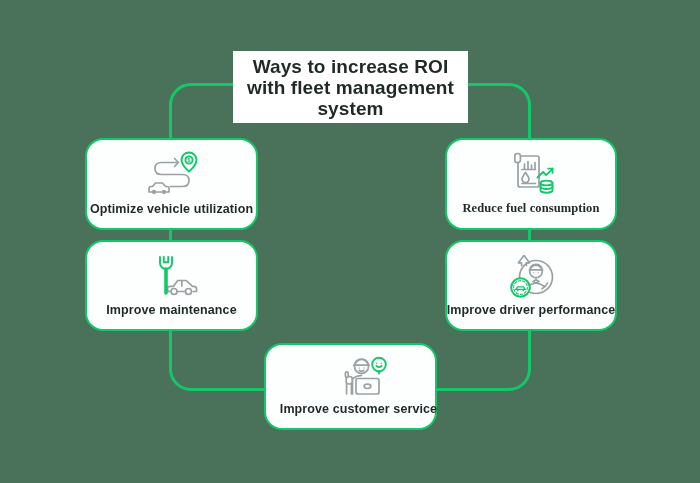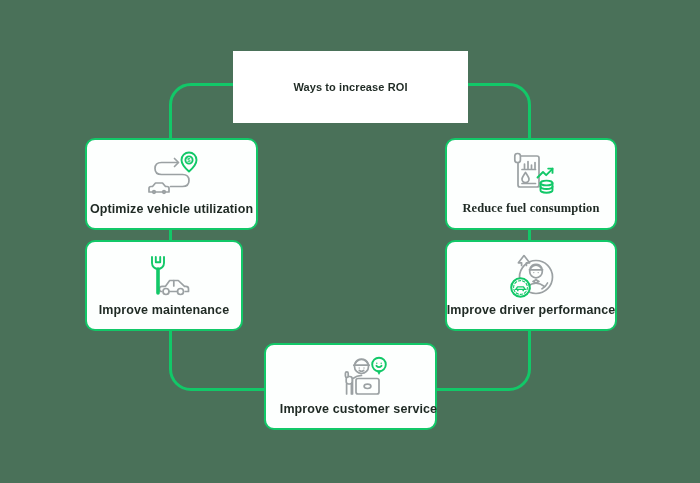--- a/index.html
+++ b/index.html
@@ -20,56 +20,57 @@
     border:3px solid var(--accent-color);border-radius:22px;z-index:1;
   }
 
   
   .title-card{
     position:absolute;left:233px;top:51px;width:235px;height:72px;
     background:#fff;z-index:2;display:flex;flex-direction:column;
     align-items:center;justify-content:center;text-align:center;
   }
   .title-card .t{
-    font-size:11px;font-weight:700;color:var(--text-color);line-height:21px;letter-spacing:.1px;
+    font-size:19px;font-weight:700;color:var(--text-color);line-height:21px;letter-spacing:.1px;
   }
 
   
   .card{
     position:absolute;z-index:2;background:var(--card-bg);
-    border:2px solid var(--accent-color);border-radius:10px;
+    border:2px solid var(--accent-color);border-radius:18px;
     display:flex;flex-direction:column;align-items:center;justify-content:flex-end;
     padding-bottom:12px;
   }
   .card .icon{flex:1;display:flex;align-items:center;justify-content:center;padding-top:6px;}
   .card .label{
     font-size:12.5px;font-weight:700;color:var(--text-color);letter-spacing:.1px;
     white-space:nowrap;
   }
   #card-optimize{left:85px;top:138px;width:173px;height:92px;}
-  #card-maintenance{left:85px;top:240px;width:158px;height:91px;}
+  #card-maintenance{left:85px;top:240px;width:173px;height:91px;}
   #card-fuel{left:445px;top:138px;width:172px;height:92px;font-family:Liberation Serif, serif;}
   #card-driver{left:445px;top:240px;width:172px;height:91px;}
   #card-customer{left:264px;top:343px;width:173px;height:87px;padding-left:16px;}
 
   svg{display:block;}
   .g{stroke:var(--icon-gray);fill:none;stroke-width:1.7;stroke-linecap:round;stroke-linejoin:round;}
   .a{stroke:var(--accent-color);fill:none;stroke-width:1.9;stroke-linecap:round;stroke-linejoin:round;}
   .af{fill:var(--accent-color);stroke:none;}
   .gf{fill:var(--icon-gray);stroke:none;}
 </style>
 </head>
 <body>
 
 <div class="stage">
 
   <div class="connector"></div>
 
   <div class="title-card">
     <div class="t">Ways to increase ROI</div>
+    <div class="t">with fleet management system</div>
   </div>
 
   <div class="card" id="card-optimize">
     <div class="icon">
       <svg width="58" height="48" viewBox="0 0 56 48">
         <g class="g">
           <path d="M5 42 v-3.5 q0-2 2-2 h1.5 l3-3.5 h7 l3 3.5 h1.5 q2 0 2 2 V42 z"></path>
           <circle cx="10" cy="42" r="1.3"></circle>
             <circle cx="20" cy="42" r="1.3"></circle>
           <path d="M26.5 36.5 h12 q6.5 0 6.5-6 t-6.5-6 h-21 q-6.5 0-6.5-6 t6.5-6 h16"></path>

